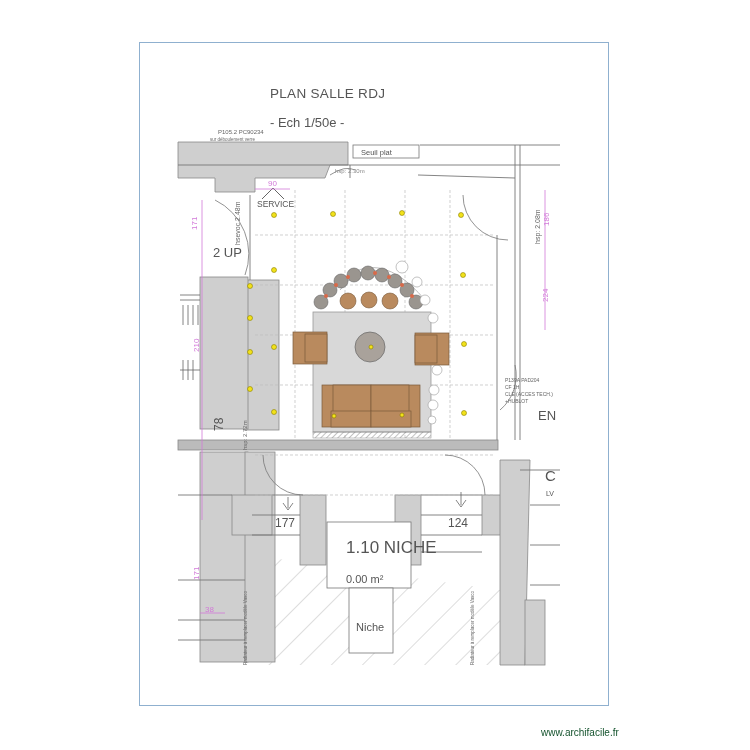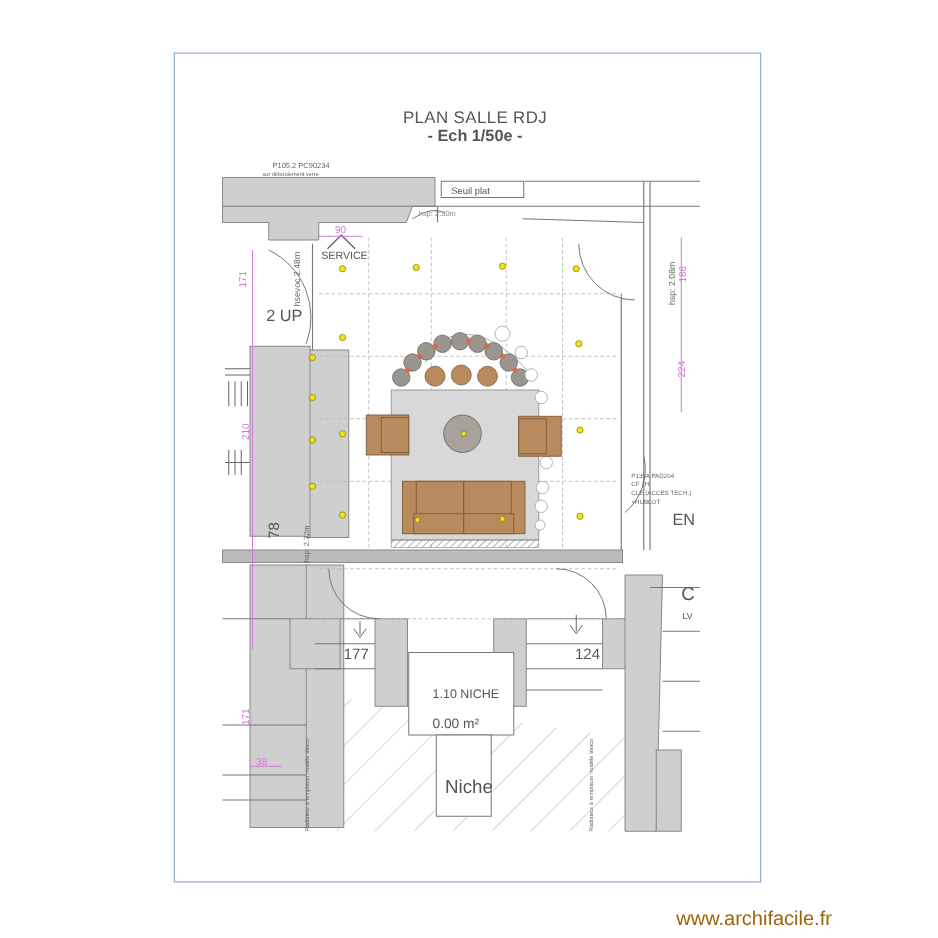--- a/index.html
+++ b/index.html
@@ -1,23 +1,23 @@
 <!DOCTYPE html>
 <html><head>
   <meta charset="utf-8">
   <style>
     html, body { margin: 0; padding: 0; background: #ffffff; }
     body { width: 750px; height: 750px; position: relative; overflow: hidden; font-family: "Liberation Sans", sans-serif; }
     .sheet { position: absolute; left: 139px; top: 42px; width: 470px; height: 664px; border: 1.5px solid #8fb0cf; background: #ffffff; box-sizing: border-box; }
     .plan { position: absolute; left: 0; top: 0; width: 750px; height: 750px; }
-    .title { position: absolute; left: 270px; width: 220px; text-align: center; color: #555; font-size: 13px; }
+    .title { position: absolute; left: 270px; width: 220px; text-align: left; color: #555; font-size: 13px; }
     .t1 { top: 86px; font-size: 13.5px; letter-spacing: 0.3px; }
-    .t2 { top: 101px; font-size: 13px; font-weight: bold; }
+    .t2 { top: 115px; font-size: 13px; }
     .lbl { position: absolute; color: #555; white-space: nowrap; }
-    .footer { position: absolute; left: 541px; top: 727px; font-size: 16px; color: #a16207; }
+    .footer { position: absolute; left: 541px; top: 727px; font-size: 10px; color: #14532d; }
     svg text { font-family: "Liberation Sans", sans-serif; }
   </style>
 </head>
 <body>
 
 <div class="sheet"></div>
 
 <svg class="plan" viewBox="0 0 750 750" xmlns="http://www.w3.org/2000/svg">
   <defs>
     <pattern id="hatch" patternUnits="userSpaceOnUse" width="22" height="22" patternTransform="rotate(45)">
@@ -251,18 +251,18 @@
 <div class="title t1">PLAN SALLE RDJ</div>
 <div class="title t2">- Ech 1/50e -</div>
 
 <div class="lbl" style="left:257px;top:199px;font-size:8.5px;text-align:right;">SERVICE</div>
 <div class="lbl" style="left:213px;top:245px;font-size:13px;text-align:center;">2 UP</div>
 <div class="lbl" style="left:538px;top:408px;font-size:13px;">EN</div>
 <div class="lbl" style="left:545px;top:467px;font-size:15px;">C</div>
 <div class="lbl" style="left:546px;top:490px;font-size:7px;">LV</div>
 <div class="lbl" style="left:212px;top:431px;font-size:12px;transform:rotate(-90deg);transform-origin:left top;">78</div>
 <div class="lbl" style="left:275px;top:516px;font-size:12px;">177</div>
-<div class="lbl" style="left:460px;top:516px;font-size:12px;">124</div>
-<div class="lbl" style="left:346px;top:538px;font-size:10px;margin-top:12px;">1.10 NICHE</div>
+<div class="lbl" style="left:448px;top:516px;font-size:12px;">124</div>
+<div class="lbl" style="left:346px;top:538px;font-size:17px;">1.10 NICHE</div>
 <div class="lbl" style="left:346px;top:573px;font-size:11px;">0.00 m²</div>
-<div class="lbl" style="left:356px;top:621px;font-size:15px;">Niche</div>
+<div class="lbl" style="left:356px;top:621px;font-size:11px;">Niche</div>
 
 <div class="footer">www.archifacile.fr</div>
 
 </body></html>

